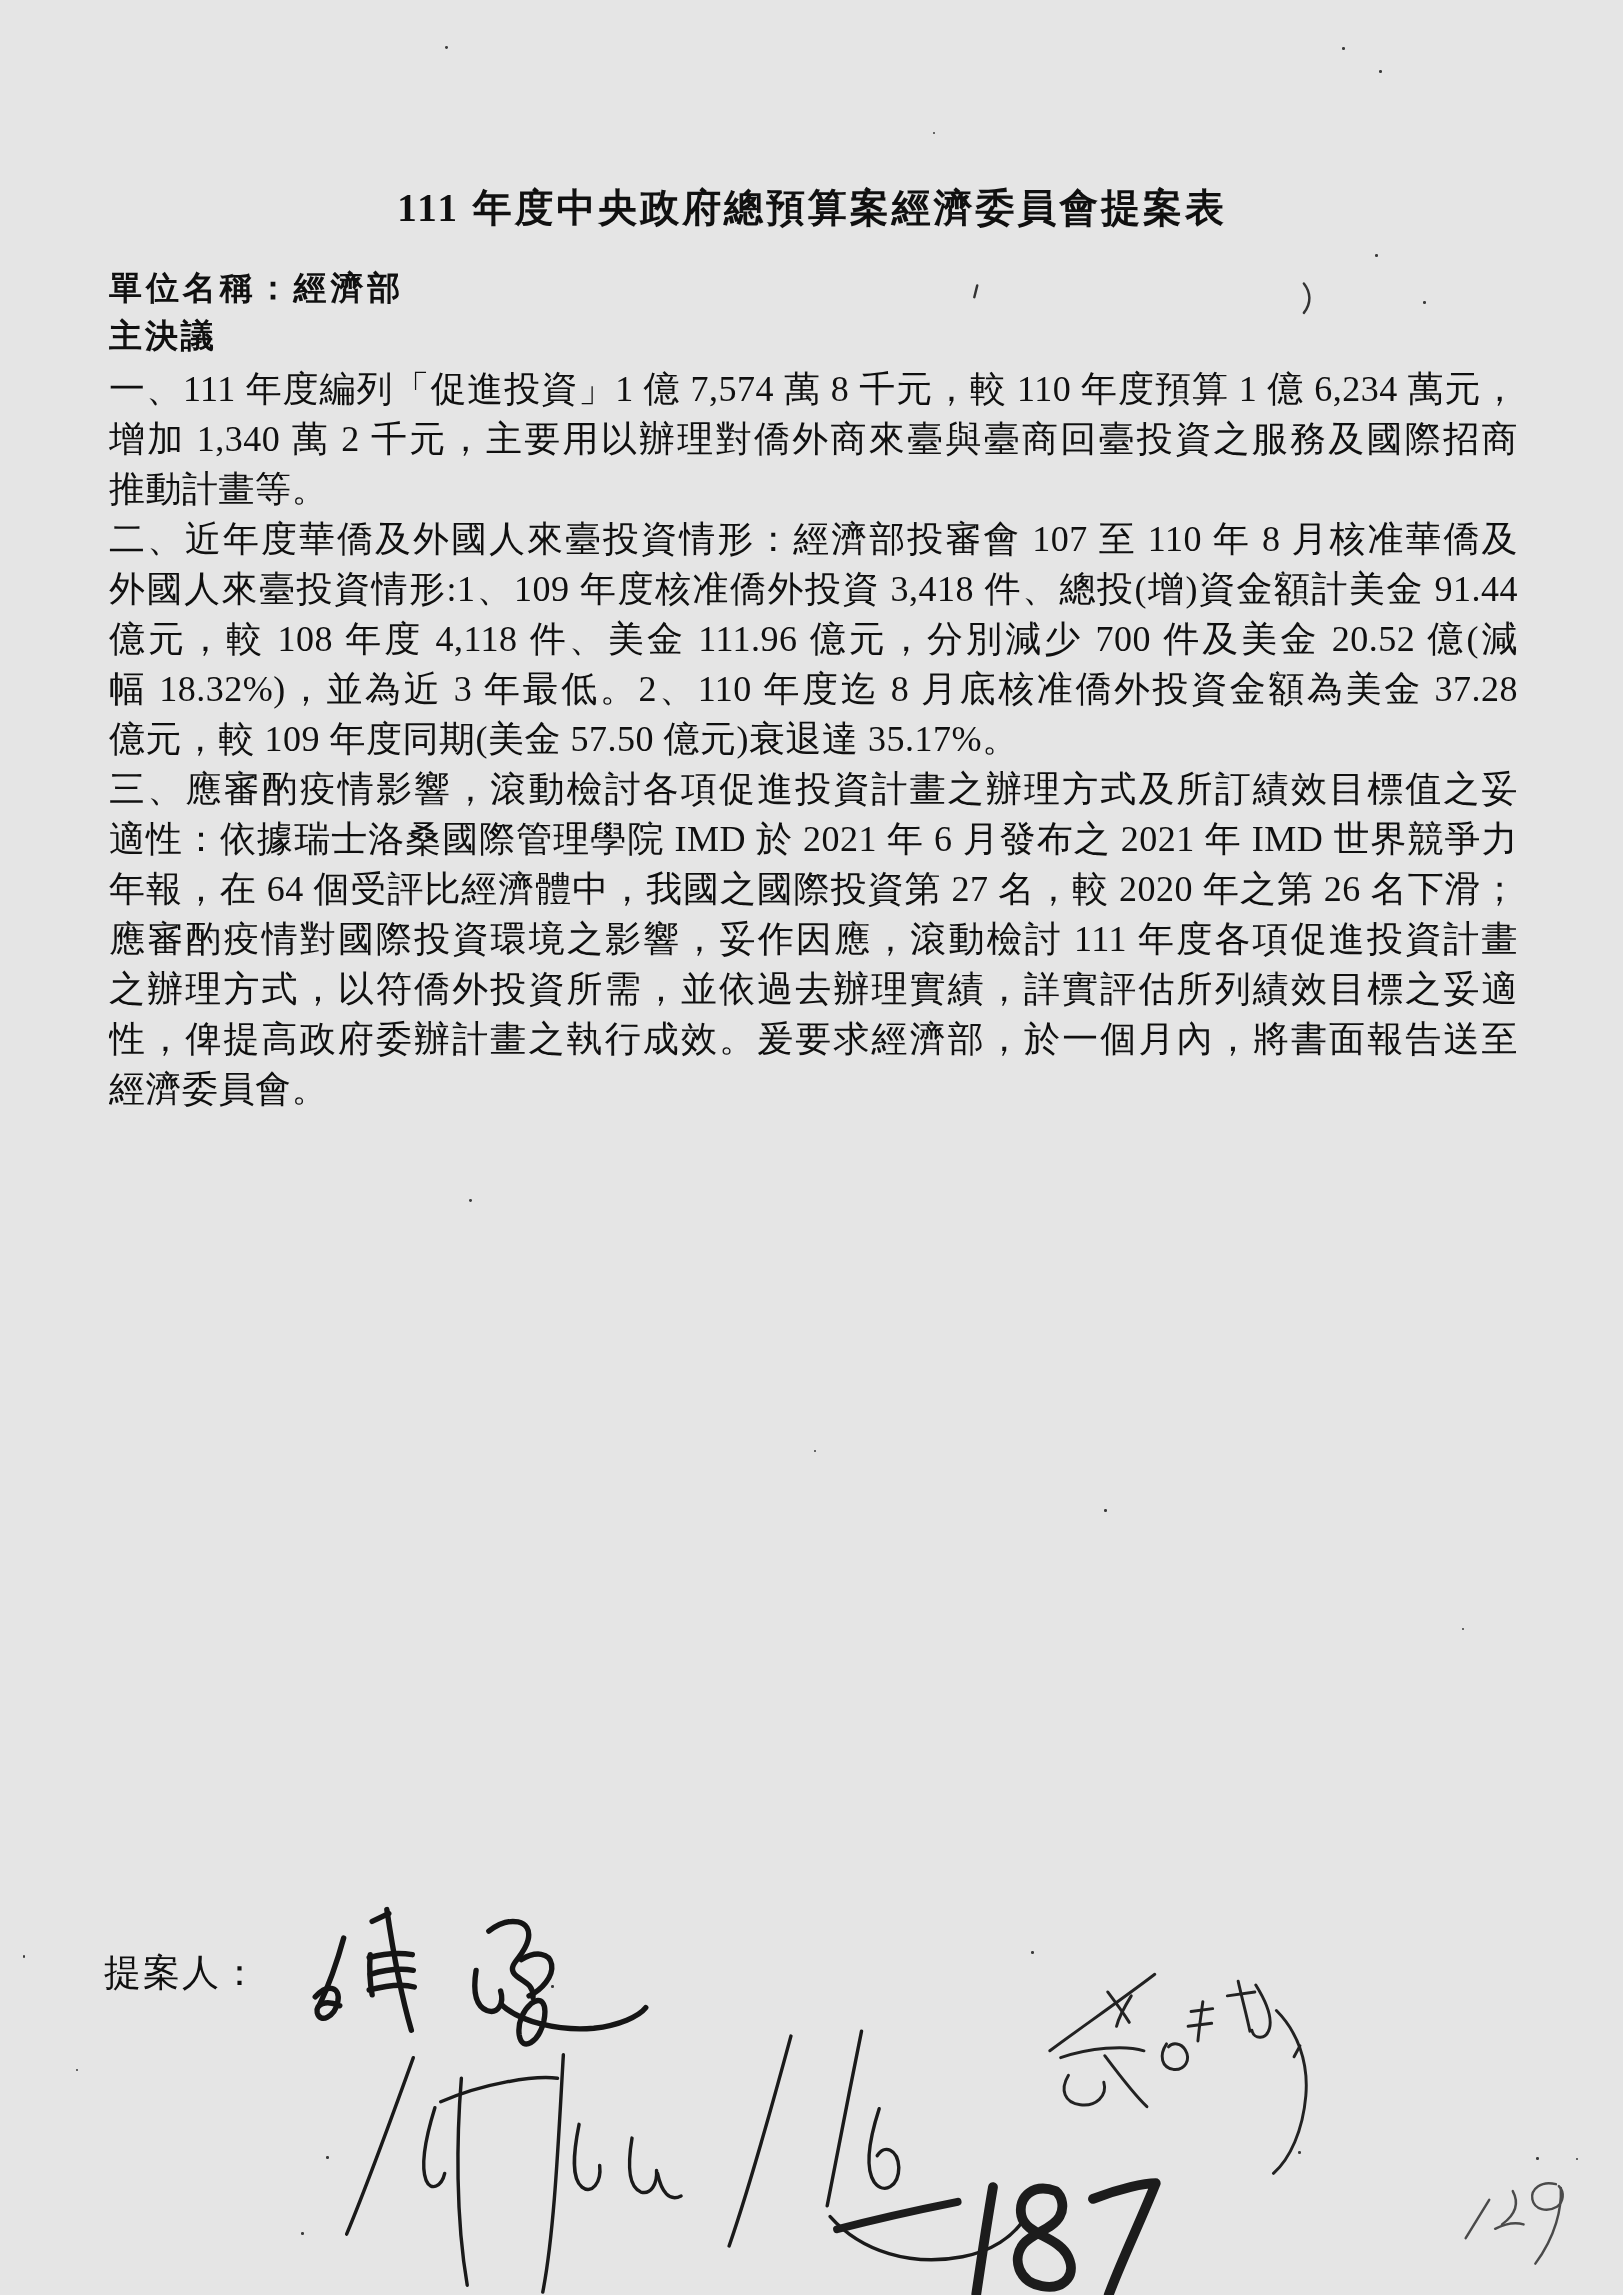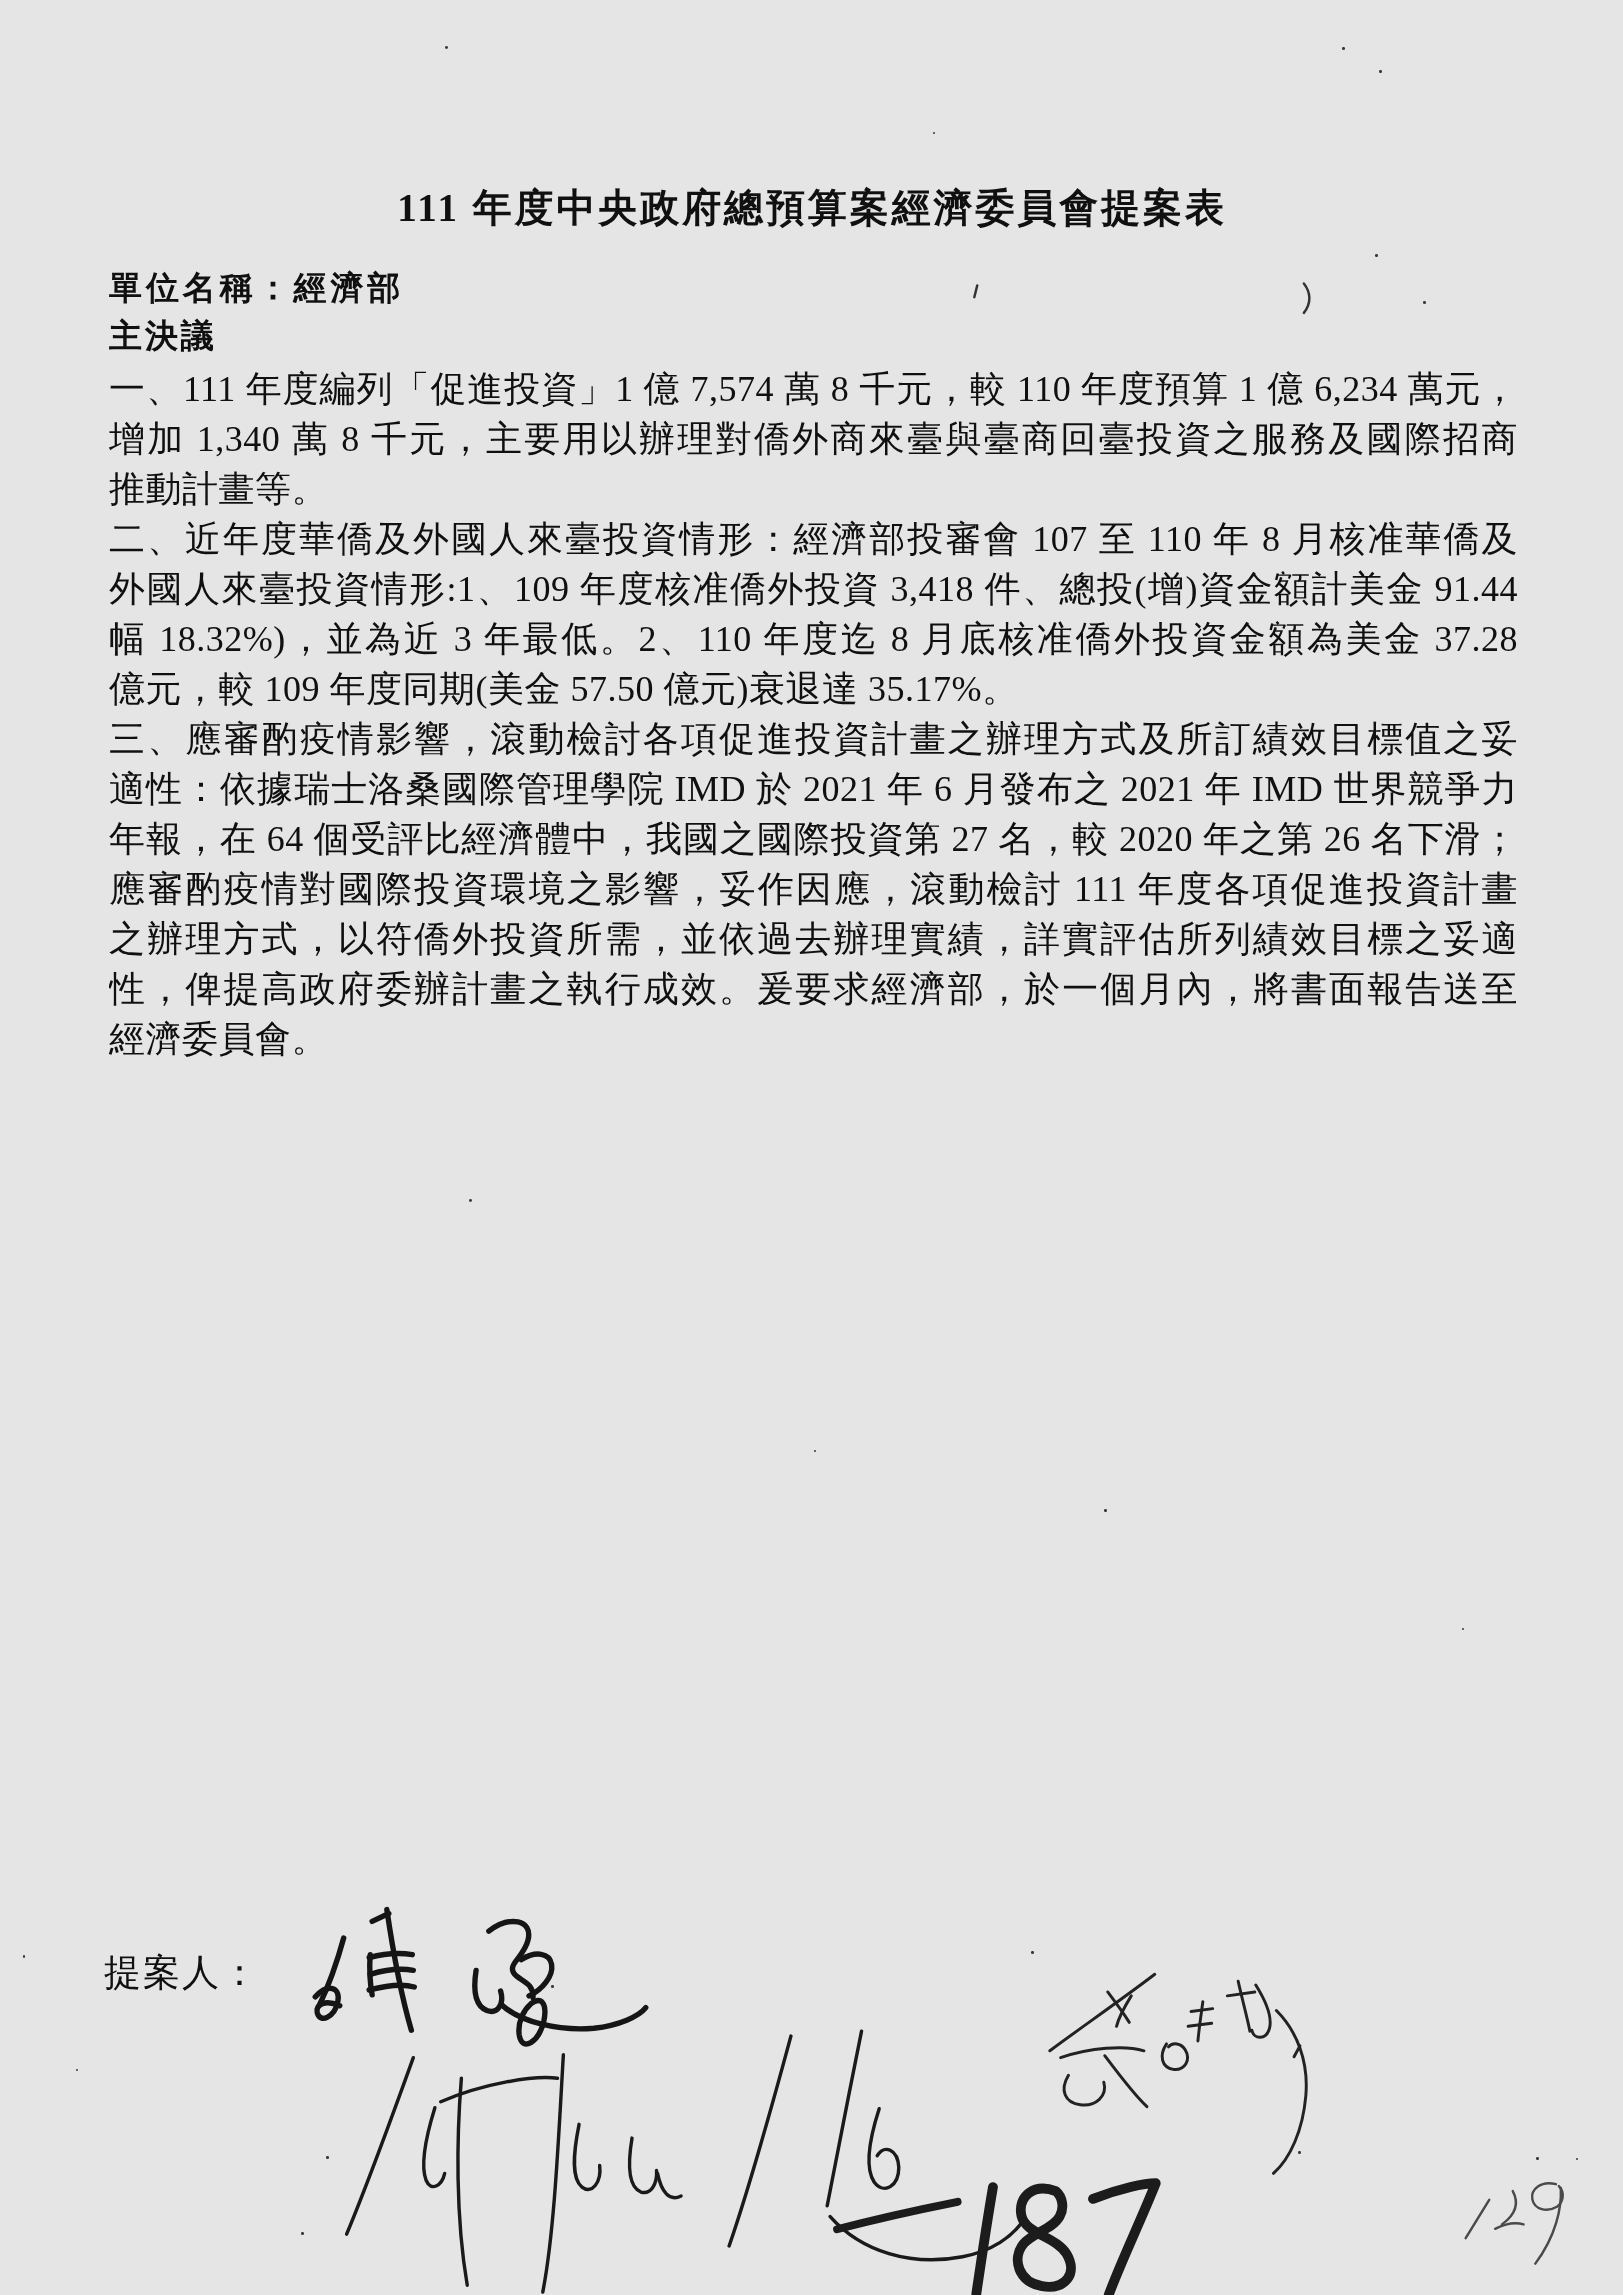--- a/index.html
+++ b/index.html
@@ -58,24 +58,25 @@
 <div class="page">
 
   <div class="doc-title">111 年度中央政府總預算案經濟委員會提案表</div>
 
   <div class="unit-line">單位名稱：經濟部</div>
 
   <div class="section-heading">主決議</div>
 
   <div class="body-text">
       <div class="line fill">一、111 年度編列「促進投資」1 億 7,574 萬 8 千元，較 110 年度預算 1 億 6,234 萬元，</div>
-      <div class="line fill">增加 1,340 萬 8 千元，主要用以辦理對僑外商來臺與臺商回臺投資之服務及國際招商</div>
+      <div class="line fill">增加 1,340 萬 2 千元，主要用以辦理對僑外商來臺與臺商回臺投資之服務及國際招商</div>
       <div class="line">推動計畫等。</div>
       <div class="line fill">二、近年度華僑及外國人來臺投資情形：經濟部投審會 107 至 110 年 8 月核准華僑及</div>
       <div class="line fill">外國人來臺投資情形:1、109 年度核准僑外投資 3,418 件、總投(增)資金額計美金 91.44</div>
+      <div class="line fill">億元，較 108 年度 4,118 件、美金 111.96 億元，分別減少 700 件及美金 20.52 億(減</div>
       <div class="line fill">幅 18.32%)，並為近 3 年最低。2、110 年度迄 8 月底核准僑外投資金額為美金 37.28</div>
       <div class="line">億元，較 109 年度同期(美金 57.50 億元)衰退達 35.17%。</div>
       <div class="line fill">三、應審酌疫情影響，滾動檢討各項促進投資計畫之辦理方式及所訂績效目標值之妥</div>
       <div class="line fill">適性：依據瑞士洛桑國際管理學院 IMD 於 2021 年 6 月發布之 2021 年 IMD 世界競爭力</div>
       <div class="line fill">年報，在 64 個受評比經濟體中，我國之國際投資第 27 名，較 2020 年之第 26 名下滑；</div>
       <div class="line fill">應審酌疫情對國際投資環境之影響，妥作因應，滾動檢討 111 年度各項促進投資計畫</div>
       <div class="line fill">之辦理方式，以符僑外投資所需，並依過去辦理實績，詳實評估所列績效目標之妥適</div>
       <div class="line fill">性，俾提高政府委辦計畫之執行成效。爰要求經濟部，於一個月內，將書面報告送至</div>
       <div class="line">經濟委員會。</div>
     </div>

